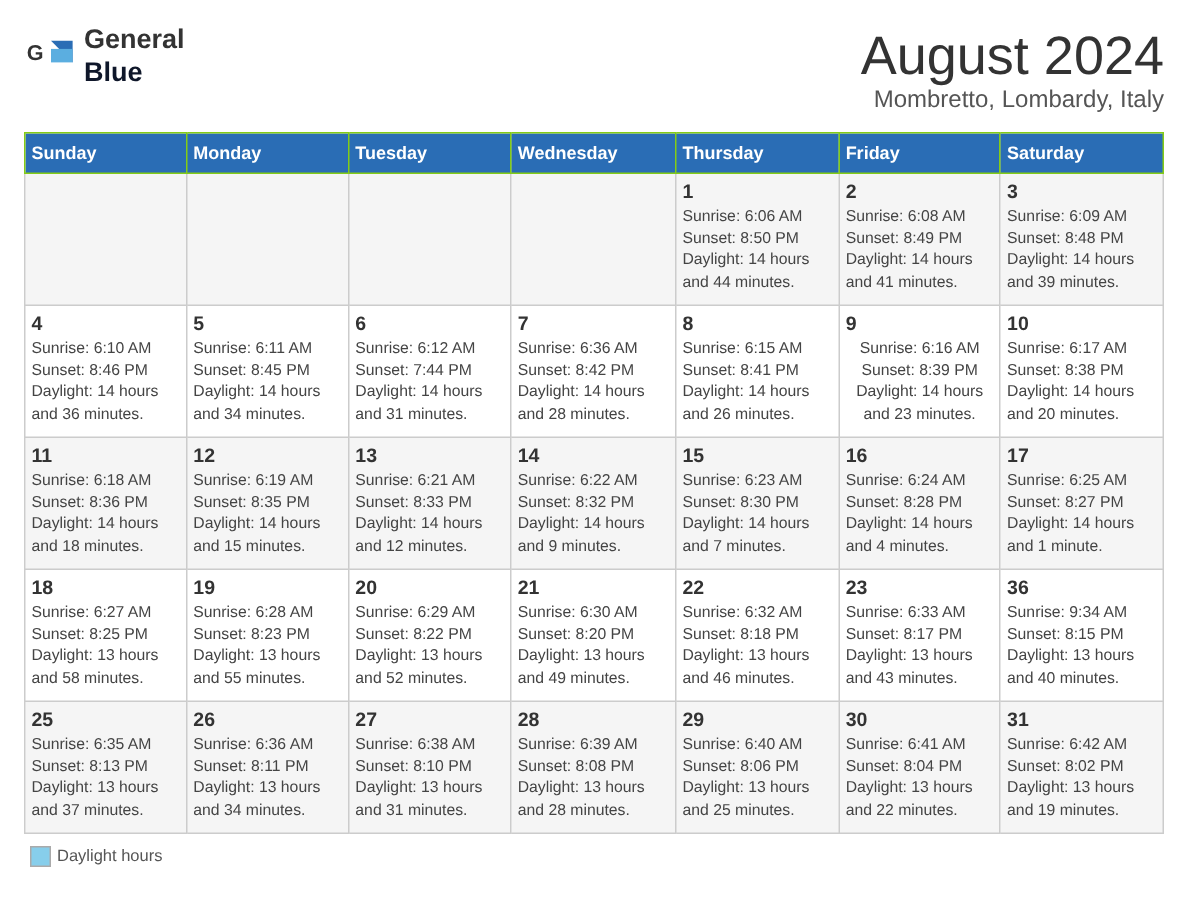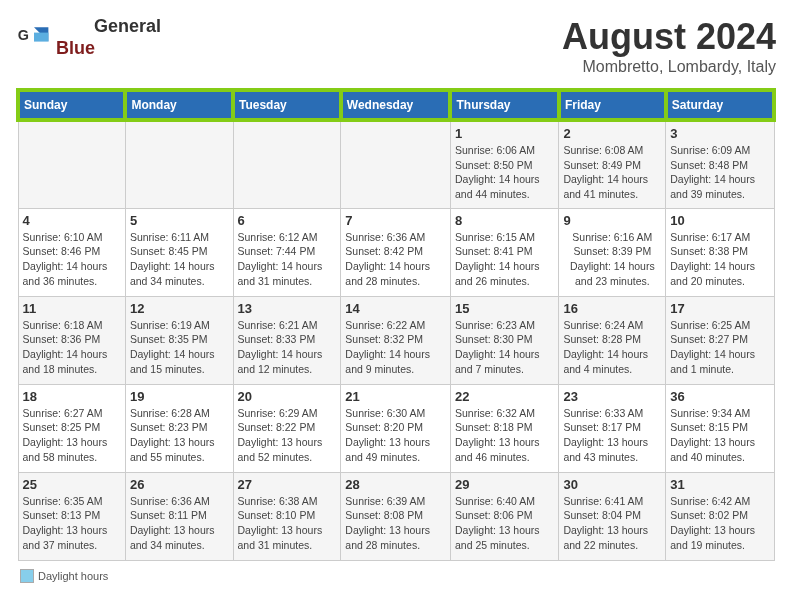--- a/index.html
+++ b/index.html
@@ -18,52 +18,52 @@
     }
     .logo {
       display: flex;
       align-items: center;
     }
     .logo-text {
       font-size: 18px;
       font-weight: bold;
       line-height: 1.2;
     }
-    .logo-general { color: #333; margin-left: 38px; }
-    .logo-blue { color: #7f1d1d; }
+    .logo-general { color: #333; }
+    .logo-blue { color: #0f172a; }
     .logo-icon {
       width: 36px;
       height: 36px;
       margin-right: 4px;
     }
     .title-block {
       text-align: right;
     }
     .month-title {
       font-size: 36px;
-      font-weight: bold;
+      font-weight: normal;
       color: #333;
     }
     .location-title {
       font-size: 16px;
       color: #555;
     }
     table {
       width: 100%;
       border-collapse: collapse;
       font-size: 11px;
     }
     thead tr th {
       background-color: #2a6db5;
       color: #fff;
       padding: 6px 4px;
       text-align: left;
       font-size: 12px;
       font-weight: bold;
-      border: 4px solid #84cc16;
+      border: 1px solid #84cc16;
     }
     tbody tr td {
       border: 1px solid #ccc;
       vertical-align: top;
       padding: 4px;
       height: 88px;
       width: 113px;
     }
     tbody tr:nth-child(odd) td {
       background-color: #f5f5f5;

